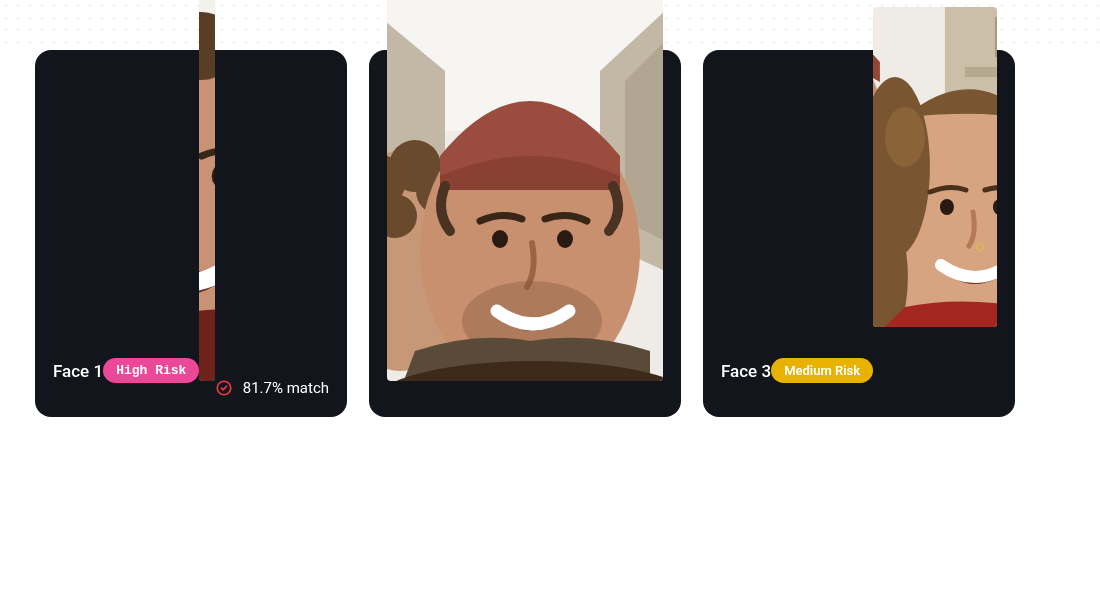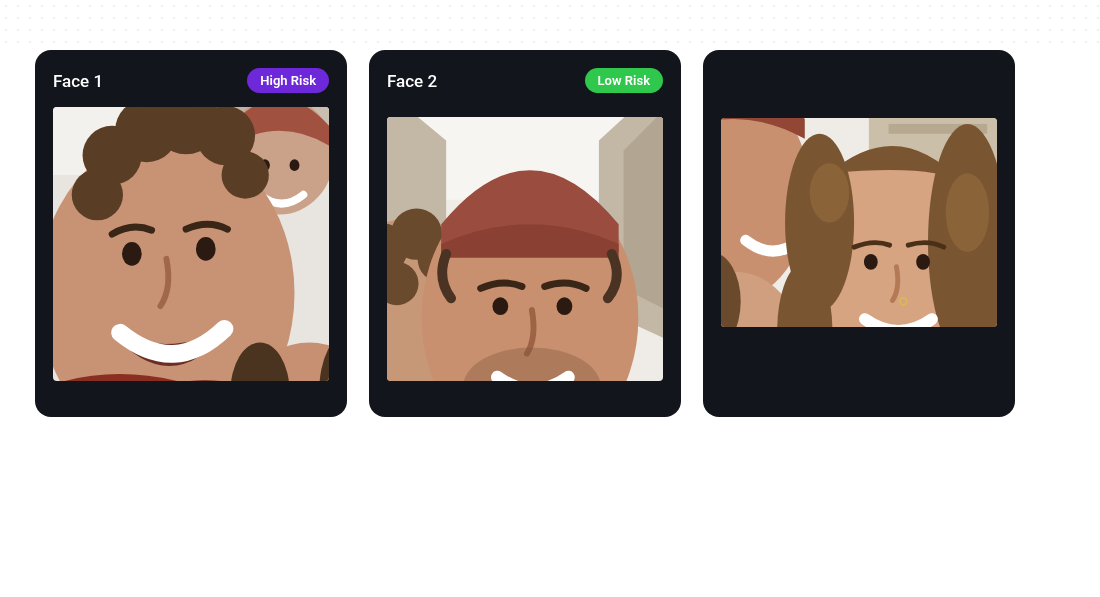--- a/index.html
+++ b/index.html
@@ -25,43 +25,44 @@
     display: flex;
     gap: 22px;
   }
   .card {
     width: 312px;
     height: 367px;
     background: #12161c;
     border-radius: 16px;
     padding: 18px 18px 20px 18px;
     display: flex;
-    flex-direction: column;
+    flex-direction: row;
     color: #ffffff;
+    align-items: flex-end;
   }
   .card-header {
     display: flex;
     justify-content: space-between;
     align-items: center;
     margin-bottom: 14px;
   }
   .card-title {
     font-size: 17px;
     font-weight: 500;
     color: #ffffff;
   }
   .risk-badge {
     font-size: 13px;
     font-weight: 600;
     padding: 5px 13px;
     border-radius: 999px;
     color: #fff;
     white-space: nowrap;
   }
-  .risk-high   { background: #6d28d9; }
+  .risk-high   { background: #ec4899; font-family: Liberation Mono, monospace; }
   .risk-low    { background: #2fc84d; }
   .risk-medium { background: #e9b200; }
   .card-image {
     flex: 1;
     border-radius: 4px;
     overflow: hidden;
     display: flex;
     align-items: center;
     justify-content: center;
     margin-bottom: 16px;
@@ -142,27 +143,32 @@
 
         <ellipse cx="260" cy="420" rx="90" ry="110" fill="#c89072"></ellipse>
         <g fill="#4a3420">
           <ellipse cx="210" cy="360" rx="30" ry="50"></ellipse>
             <ellipse cx="300" cy="360" rx="30" ry="60"></ellipse>
         </g>
         <path d="M225 415 q35 30 70 0" stroke="#ffffff" stroke-width="14" fill="none" stroke-linecap="round"></path>
         <ellipse cx="235" cy="390" rx="6" ry="7" fill="#2b1a12"></ellipse>
       </svg>
     </div>
+    <div class="card-footer">
+      <span class="match-icon">
+        <svg viewBox="0 0 24 24" fill="none">
+          <circle cx="12" cy="12" r="9" stroke="#ef3b3b" stroke-width="2.2"></circle>
+          <path d="M8.5 12.2 l2.3 2.3 l4.7 -4.9" stroke="#ef3b3b" stroke-width="2.2" stroke-linecap="round" stroke-linejoin="round"></path>
+        </svg>
+      </span>
+      <span class="match-text">81.7% match</span>
+    </div>
   </div>
 
   <div class="card">
-    <div class="card-header">
-      <div class="card-title">Face 2</div>
-      <div class="risk-badge risk-low">Low Risk</div>
-    </div>
     <div class="card-image img2">
       <svg viewBox="0 0 280 400" preserveAspectRatio="xMidYMid slice">
         <rect width="280" height="400" fill="#efece7"></rect>
         <rect x="0" y="0" width="280" height="150" fill="#f6f5f2"></rect>
 
         <polygon points="0,40 60,90 60,260 0,280" fill="#c3b8a6"></polygon>
         <polygon points="280,30 215,90 215,260 280,290" fill="#c3b8a6"></polygon>
         <polygon points="280,60 240,100 240,240 280,260" fill="#b2a692"></polygon>
 
         <g>
@@ -197,20 +203,24 @@
         <path d="M112 330 q36 26 72 0" stroke="#ffffff" stroke-width="13" fill="none" stroke-linecap="round"></path>
 
         <path d="M30 370 q60 -20 115 -10 q60 -10 120 10 l0 40 l-250 0 Z" fill="#5a4a38"></path>
 
         <ellipse cx="150" cy="420" rx="160" ry="40" fill="#3d2a1a"></ellipse>
       </svg>
     </div>
   </div>
 
   <div class="card">
+    <div class="card-header">
+      <div class="card-title">Face 3</div>
+      <div class="risk-badge risk-medium">Medium Risk</div>
+    </div>
     <div class="card-image img3">
       <svg viewBox="0 0 280 320" preserveAspectRatio="xMidYMid slice">
         <rect width="280" height="320" fill="#efece7"></rect>
 
         <rect x="150" y="0" width="130" height="130" fill="#cbbfa9"></rect>
         <rect x="200" y="10" width="20" height="40" fill="#a89a82"></rect>
         <rect x="230" y="10" width="20" height="40" fill="#a89a82"></rect>
         <rect x="170" y="60" width="100" height="10" fill="#b6a98f"></rect>
 
         <ellipse cx="10" cy="130" rx="80" ry="110" fill="#c8906f"></ellipse>

